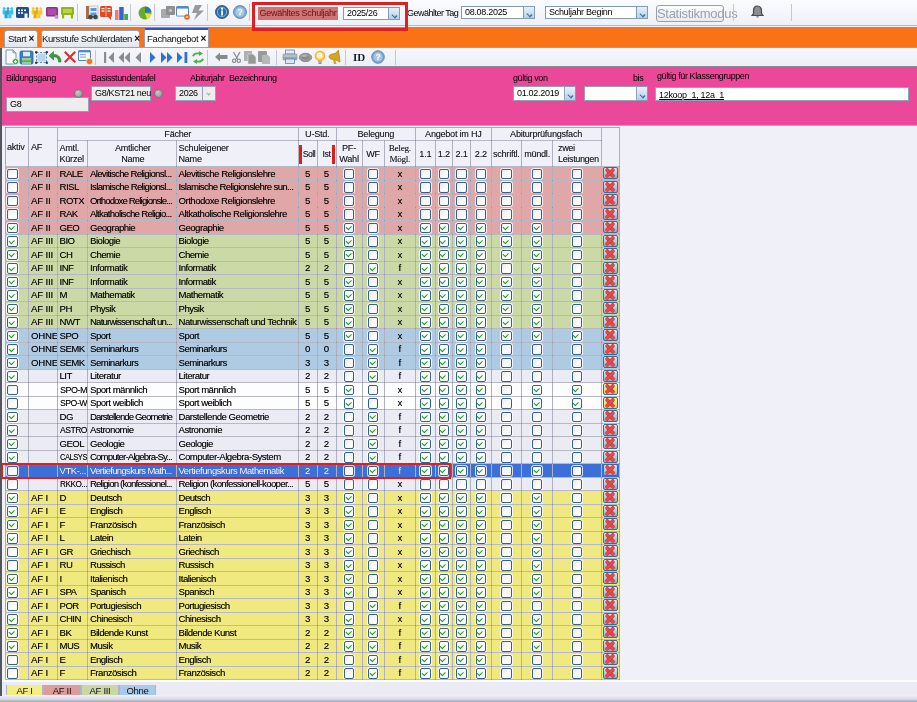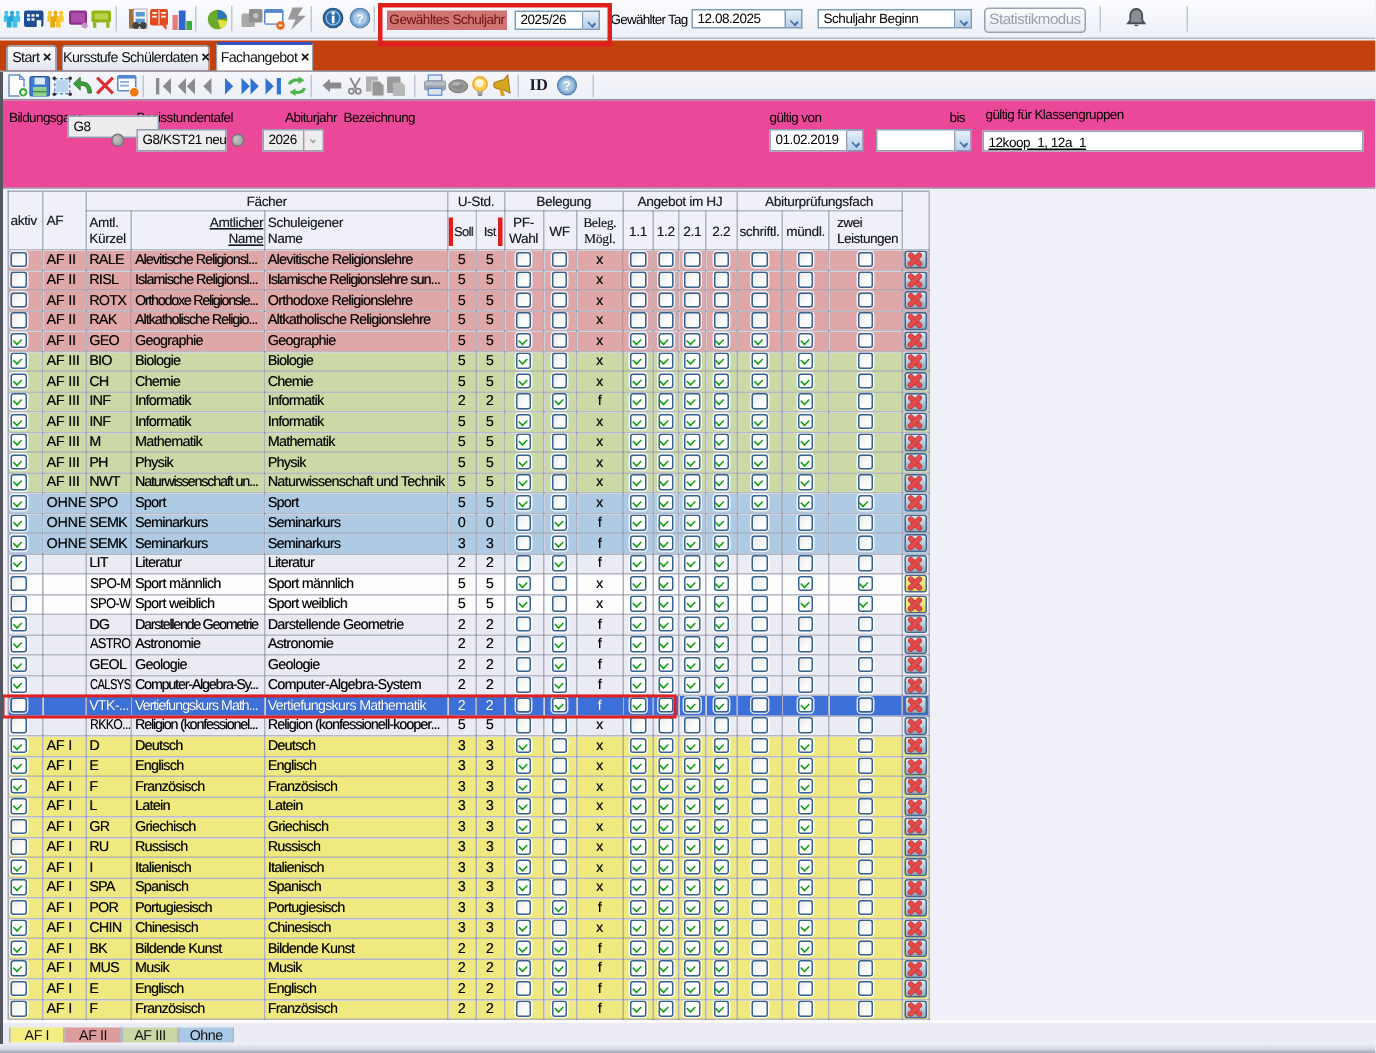--- a/index.html
+++ b/index.html
@@ -13,24 +13,24 @@
 
 #redbox { left:252px; top:2px; width:156px; height:29px; border:3px solid #e02020; z-index:30; }
 #gwlab { left:258px; top:7px; width:80px; height:13px; background:#cf7373; color:#701010; font-size:9px; line-height:13px; text-align:center; letter-spacing:-0.3px; white-space:nowrap; }
 .combo { position:absolute; height:16px; background:#fff; border:1px solid #7f9db9; font-size:9px; line-height:14px; padding-left:3px; color:#000; letter-spacing:-0.3px; }
 .cbtn { position:absolute; height:16px; width:11px; background:linear-gradient(#e7f0fa,#b8cfe8); border:1px solid #7f9db9; border-left:none; }
 .tc { height:13px !important; line-height:11px !important; }
 .cbtn.tc:after { top:3.5px !important; }
 .cbtn:after { content:''; position:absolute; left:2px; top:5px; width:5px; height:5px; border-right:2px solid #3a6ea5; border-bottom:2px solid #3a6ea5; transform:rotate(45deg) scale(.7,.5); }
 .lab { position:absolute; font-size:9px; color:#000; white-space:nowrap; letter-spacing:-0.4px; }
 
-#statbtn { left:656px; top:5px; width:68px; height:17px; border:1px solid #98a0b0; border-radius:3px; background:linear-gradient(#fcfdfe,#e8eaf2); color:#9aa0ac; font-size:10px; text-align:center; line-height:15px; letter-spacing:-0.3px; }
-
-
-#tabbar { left:0; top:27px; width:917px; height:21px; background:#c2410c; border-bottom:1px solid #98a0b4; }
+#statbtn { left:656px; top:5px; width:68px; height:17px; border:1px solid #98a0b0; border-radius:3px; background:linear-gradient(#fcfdfe,#e8eaf2); color:#9aa0ac; font-size:13px; text-align:center; line-height:15px; letter-spacing:-0.3px; }
+
+
+#tabbar { left:0; top:27px; width:917px; height:21px; background:#f97316; border-bottom:1px solid #98a0b4; }
 .tab { position:absolute; bottom:0; height:17px; background:linear-gradient(#fcfdfe,#e2e5ef); border:1px solid #98a0b4; border-bottom:none; border-radius:3px 3px 0 0; font-size:9.5px; color:#101014; line-height:16px; text-align:center; white-space:nowrap; letter-spacing:-0.4px; }
 .tab b { font-weight:bold; font-size:10px; }
 #tabactive { height:19px; background:#fff; border-top:2px solid #3552bd; border-radius:2px 2px 0 0; z-index:5; line-height:17px; }
 
 
 #tb2 { left:0; top:48px; width:917px; height:19px; background:linear-gradient(#f6f7fc,#edeff7); border-bottom:1px solid #898c95; }
 .vsep2 { position:absolute; top:2px; width:1px; height:15px; background:#c3c7d4; }
 
 
 #form { left:0; top:67px; width:917px; height:59px; background:#ec4899; border-bottom:1px solid #a8abb8; }
@@ -185,21 +185,21 @@
       <circle cx="7" cy="7" r="6.5" fill="#7faad4" stroke="#4d7cab" stroke-width="0.8"></circle>
       <circle cx="7" cy="7" r="4.6" fill="#a9c8e4"></circle>
       <text x="7" y="10" font-size="8.5" font-weight="bold" text-anchor="middle" fill="#fff" font-family="Liberation Sans">?</text>
     </svg>
   <div class="vsep1" style="left:77px"></div>
   <div class="vsep1" style="left:130px"></div>
   <div class="vsep1" style="left:154px"></div>
   <div class="vsep1" style="left:207px"></div>
   <div class="vsep1" style="left:249px"></div>
   <div class="abs lab" style="left:407px; top:8px; letter-spacing:-0.5px;">Gewählter Tag</div>
-  <div class="combo tc" style="left:461px; top:6px; width:63px;">12.08.2025</div>
+  <div class="combo tc" style="left:461px; top:6px; width:63px;">08.08.2025</div>
   <div class="cbtn tc" style="left:524px; top:6px;"></div>
   <div class="combo tc" style="left:545px; top:6px; width:92px;">Schuljahr Beginn</div>
   <div class="cbtn tc" style="left:637px; top:6px;"></div>
   <div class="abs" id="statbtn">Statistikmodus</div>
   <div class="vsep1" style="left:733px"></div>
   <svg class="abs" style="left:750px;top:5px" width="15" height="15" viewBox="0 0 15 15">
       <path d="M7.5 1 C5 1 3.5 3 3.5 5.5 L3.5 8.5 L2 10.5 L13 10.5 L11.5 8.5 L11.5 5.5 C11.5 3 10 1 7.5 1 z" fill="#8a8c96" stroke="#4a4a52" stroke-width="1.2"></path>
       <path d="M6 11.5 a1.6 1.6 0 0 0 3 0 z" fill="#4a4a52"></path>
     </svg>
   <div class="vsep1" style="left:791px"></div>
@@ -328,21 +328,21 @@
 </div>
 
 <div class="abs" id="form">
   <div class="lab" style="left:6px; top:6px;">Bildungsgang</div>
   <div class="lab" style="left:91px; top:6px;">Basisstundentafel</div>
   <div class="lab" style="left:190px; top:6px;">Abiturjahr</div>
   <div class="lab" style="left:229px; top:6px;">Bezeichnung</div>
   <div class="lab" style="left:513px; top:6px;">gültig von</div>
   <div class="lab" style="left:585px; top:6px;padding-left:48px;">bis</div>
   <div class="lab" style="left:657px; top:4px;">gültig für Klassengruppen</div>
-  <div class="inp gray" style="left:6px; top:10px; width:61px;margin-left:39px;">G8</div>
+  <div class="inp gray" style="left:6px; top:30px; width:83px;">G8</div>
   <div class="gcirc" style="left:74px; top:22px;"></div>
   <div class="inp gray" style="left:91px; top:19px; width:60px;">G8/KST21 neu</div>
   <div class="gcirc" style="left:154px; top:22px;"></div>
   <div class="inp gray" style="left:175px; top:19px; width:28px;">2026</div>
   <div style="position:absolute; left:203px; top:19px; width:13px; height:15px; background:#ededee; border:1px solid #94a0b4; border-left:none;">
       <span style="position:absolute;left:3px;top:4px;width:5px;height:5px;border-right:2px solid #a8aab0;border-bottom:2px solid #a8aab0;transform:rotate(45deg) scale(.7,.5);"></span>
     </div>
   <div class="inp" style="left:513px; top:19px; width:52px;">01.02.2019</div>
   <div class="cbtn" style="left:565px; top:19px; height:15px;"></div>
   <div class="inp" style="left:584px; top:19px; width:53px;"></div>
@@ -377,21 +377,21 @@
   <th rowspan="2" style="text-align:left; padding-left:2px; vertical-align:middle;">AF</th>
   <th colspan="3">Fächer</th>
   <th colspan="2">U-Std.</th>
   <th colspan="3">Belegung</th>
   <th colspan="4">Angebot im HJ</th>
   <th colspan="3">Abiturprüfungsfach</th>
   <th rowspan="2"></th>
 </tr>
 <tr class="sh">
   <th style="text-align:left; padding-left:2px; vertical-align:middle; line-height:11px;">Amtl.<br>Kürzel</th>
-  <th style="text-align:right; padding-left:2px; vertical-align:middle; line-height:11px;text-decoration:underline;">Amtlicher<br>Name</th>
+  <th style="text-align:center; padding-left:2px; vertical-align:middle; line-height:11px;">Amtlicher<br>Name</th>
   <th style="text-align:left; padding-left:2px; vertical-align:middle; line-height:11px;">Schuleigener<br>Name</th>
   <th class="soll">Soll</th>
   <th class="ist">Ist</th>
   <th style="line-height:11px;">PF-<br>Wahl</th>
   <th>WF</th>
   <th style="line-height:11px;font-family:Liberation Serif, serif;">Beleg.<br>Mögl.</th>
   <th>1.1</th>
         <th>1.2</th>
         <th>2.1</th>
         <th>2.2</th>

